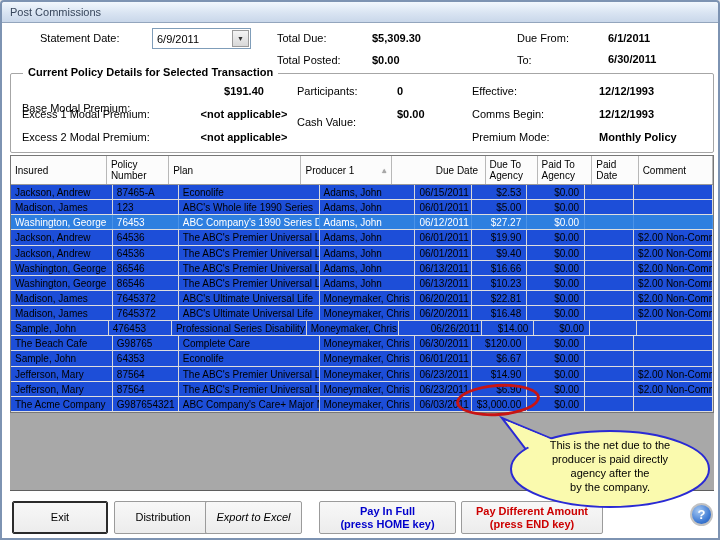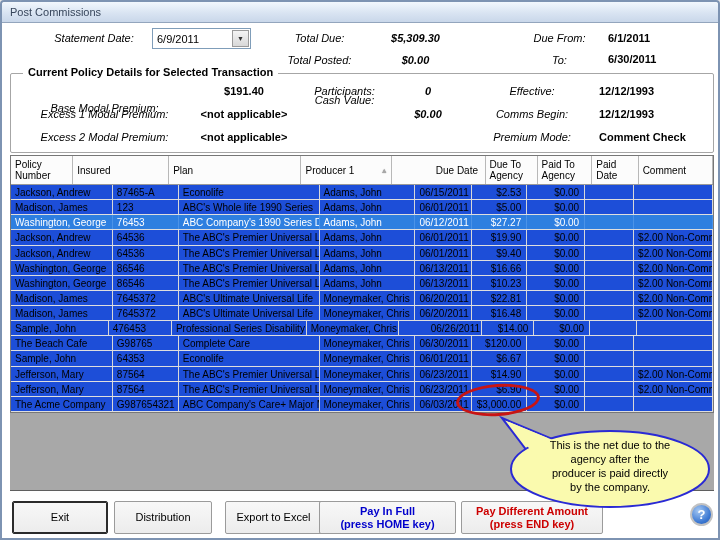--- a/index.html
+++ b/index.html
@@ -11,21 +11,21 @@
   }
   .titlebar{
     position:absolute;left:0;top:0;right:0;height:21px;
     background:linear-gradient(#f2f7fd,#d9e4f2 55%,#c9d7ea);
     border-bottom:1px solid #93a5bd;border-radius:3px 3px 0 0;
     display:flex;align-items:center;padding-left:8px;
     font-size:11px;color:#37465c;
   }
   .lbl{position:absolute;font-size:11px;color:#000;white-space:nowrap;}
   .val{position:absolute;font-size:11px;color:#000;font-weight:bold;white-space:nowrap;}
-  .r{text-align:center;font-style:italic;}
+  .r{text-align:left;}
   .c{text-align:center;}
   
   .combo{
     position:absolute;left:150px;top:26px;width:99px;height:21px;
     background:#fff;border:1px solid #7f9db9;display:flex;align-items:center;
   }
   .combo .txt{flex:1;font-size:11px;padding-left:4px;}
   .combo .arrowbtn{
     width:17px;height:17px;margin:1px;background:linear-gradient(#f4f4f4,#d8d8d8);
     border:1px solid #9a9a9a;display:flex;align-items:center;justify-content:center;
@@ -125,37 +125,37 @@
   </div>
   <span class="lbl r" style="left:20px;top:100px;width:165px;">Base Modal Premium:</span>
   <span class="val c" style="left:192px;top:83px;width:100px;">$191.40</span>
   <span class="lbl r" style="left:20px;top:106px;width:165px;">Excess 1 Modal Premium:</span>
   <span class="val c" style="left:192px;top:106px;width:100px;">&lt;not applicable&gt;</span>
   <span class="lbl r" style="left:20px;top:129px;width:165px;">Excess 2 Modal Premium:</span>
   <span class="val c" style="left:192px;top:129px;width:100px;">&lt;not applicable&gt;</span>
 
   <span class="lbl r" style="left:295px;top:83px;width:95px;">Participants:</span>
   <span class="val r" style="left:395px;top:83px;width:62px;">0</span>
-  <span class="lbl r" style="left:295px;top:92px;width:95px;">Cash Value:</span>
+  <span class="lbl r" style="left:295px;top:114px;width:95px;">Cash Value:</span>
   <span class="val r" style="left:395px;top:106px;width:62px;">$0.00</span>
 
   <span class="lbl r" style="left:470px;top:83px;width:120px;">Effective:</span>
   <span class="val" style="left:597px;top:83px;">12/12/1993</span>
   <span class="lbl r" style="left:470px;top:106px;width:120px;">Comms Begin:</span>
   <span class="val" style="left:597px;top:106px;">12/12/1993</span>
   <span class="lbl r" style="left:470px;top:129px;width:120px;">Premium Mode:</span>
-  <span class="val" style="left:597px;top:129px;">Comment Check</span>
+  <span class="val" style="left:597px;top:129px;">Monthly Policy</span>
 
   <div class="grid">
     <div class="ghead">
+        <div class="hcell" style="width: 102px;">
+          <span>Insured</span>
+        </div>
         <div class="hcell" style="width: 66px;">
           <span>Policy Number</span>
-        </div>
-        <div class="hcell" style="width: 102px;">
-          <span>Insured</span>
         </div>
         <div class="hcell" style="width: 141px;">
           <span>Plan</span>
         </div>
         <div class="hcell" style="width: 96px;">
           <span>Producer 1</span>
           <span class="sort">▲</span>
         </div>
         <div class="hcell" style="width: 57px; margin-left: 40px;">
           <span>Due Date</span>
@@ -345,33 +345,33 @@
 
   <div class="highlight-circle"></div>
 
   <svg class="callout-svg" width="280" height="115" viewBox="0 0 280 115">
     <polygon points="60,11 132,41 95,57" fill="#fafaae" stroke="#2a2ad4" stroke-width="2"></polygon>
     <ellipse cx="168" cy="62" rx="99" ry="38" fill="#fafaae" stroke="#2a2ad4" stroke-width="2"></ellipse>
     <polygon points="64,14 128,40 97,53" fill="#fafaae"></polygon>
   </svg>
   <div class="callout-text">
     <div>This is the net due to the</div>
+    <div>producer is paid directly</div>
     <div>agency after the</div>
-    <div>producer is paid directly</div>
     <div>by the company.</div>
   </div>
 
   <div class="btnbar">
     <button class="btn default" style="left:10px;width:96px;">
       <span>Exit</span>
     </button>
     <button class="btn" style="left:112px;width:98px;">
       <span>Distribution</span>
     </button>
-    <button class="btn" style="left:223px;width:97px;">
+    <button class="btn" style="left:203px;width:97px;font-style:italic;">
       <span>Export to Excel</span>
     </button>
     <button class="btn blue" style="left:317px;width:137px;">
       <span>Pay In Full</span>
       <span class="sub">(press HOME key)</span>
     </button>
     <button class="btn red" style="left:459px;width:142px;">
       <span>Pay Different Amount</span>
       <span class="sub">(press END key)</span>
     </button>

